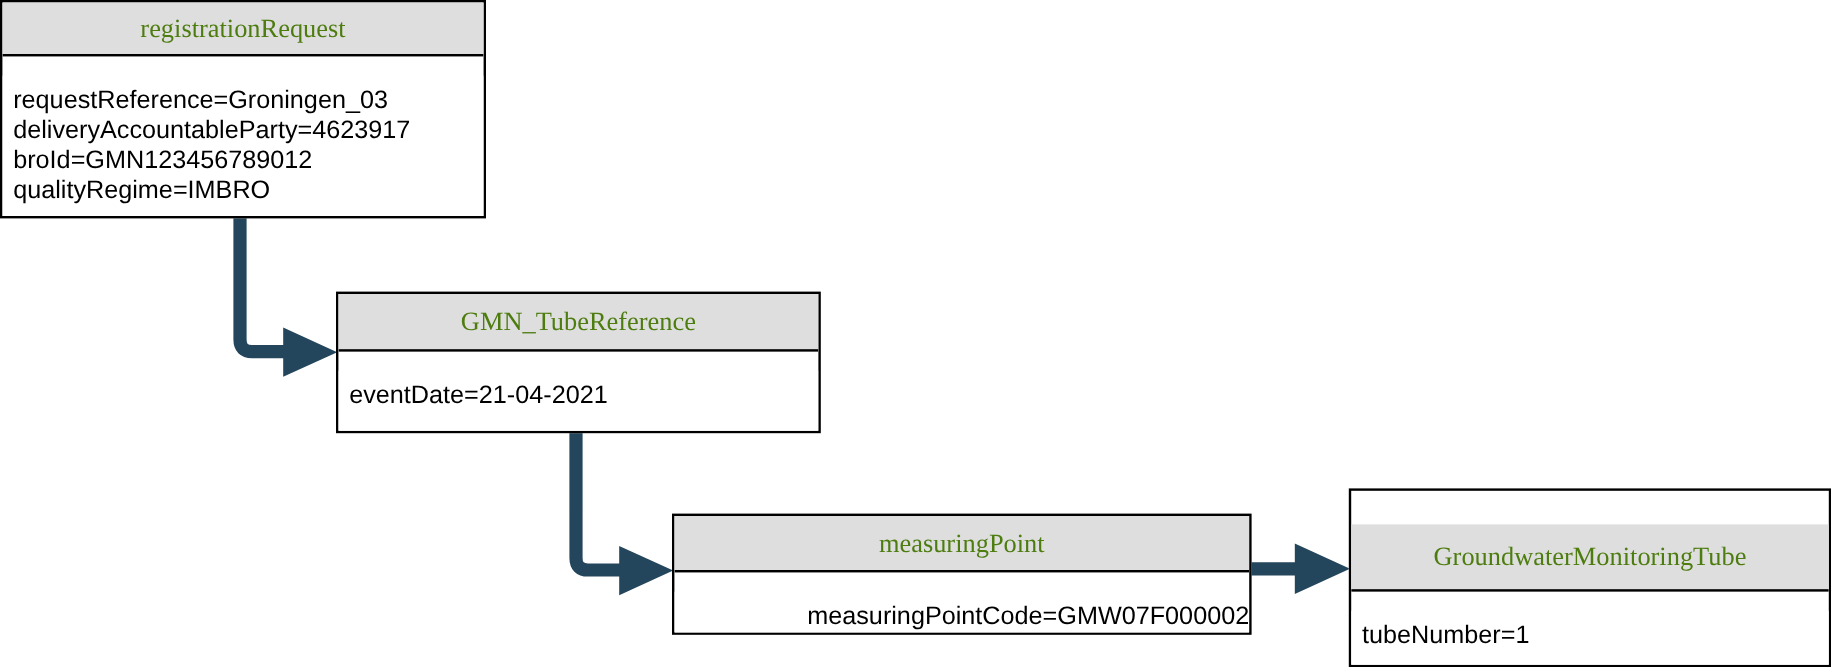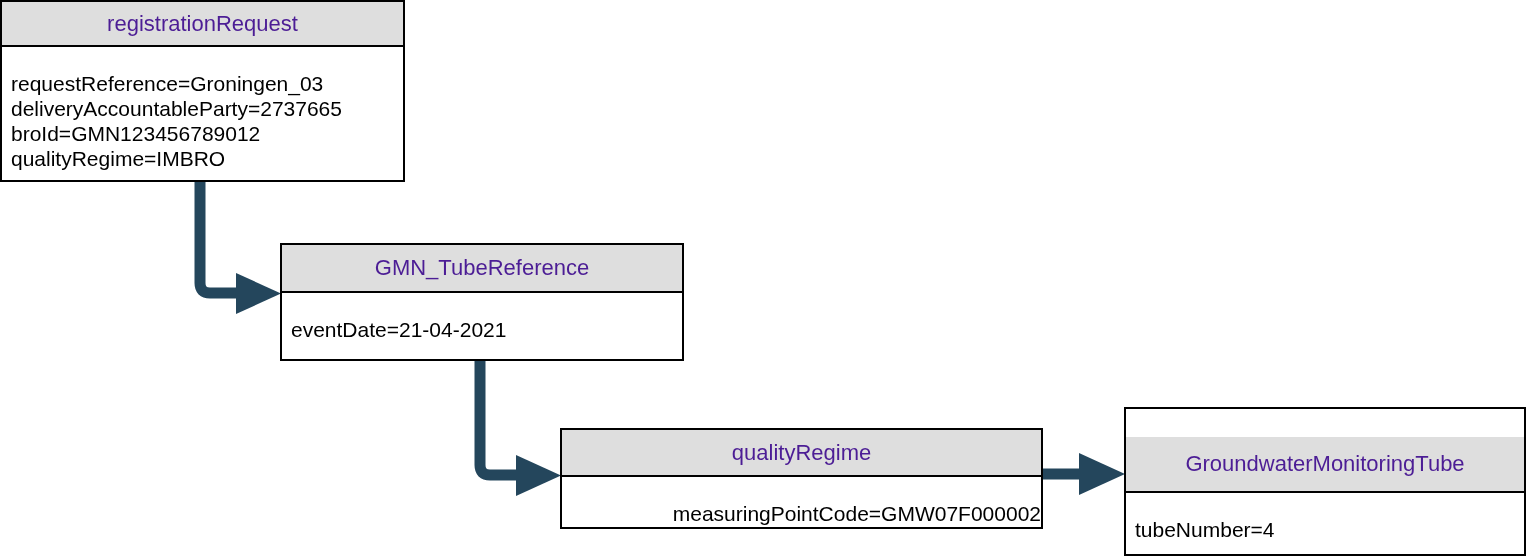--- a/index.html
+++ b/index.html
@@ -24,28 +24,29 @@
     position: absolute;
     box-sizing: border-box;
     border: 2px solid #000000;
     background: #ffffff;
     overflow: hidden;
   }
   .uml-header {
     box-sizing: border-box;
     background: #dedede;
     border-bottom: 2px solid #000000;
-    color: #4c1d95;
+    color: #4d7c0f;
     font-size: 22px;
     line-height: 1;
     text-align: center;
     white-space: nowrap;
     display: flex;
     align-items: center;
     justify-content: center;
+    font-family: Liberation Serif, serif;
   }
   .uml-body {
     box-sizing: border-box;
     padding: 8px 0 0 9px;
     background: #ffffff;
     overflow: hidden;
     margin-top: 16px;
   }
   .uml-attr {
     color: #000000;
@@ -83,40 +84,40 @@
     <g>
       <path d="M 1042,474 L 1086,474" fill="none" stroke="#24465c" stroke-width="11"></path>
       <polygon points="1079,453 1125,474 1079,495" fill="#24465c"></polygon>
     </g>
   </svg>
 
   <div class="uml-box" style="left:0px; top:0px; width:405px; height:182px;">
     <div class="uml-header" style="height:45px;">registrationRequest</div>
     <div class="uml-body" style="height:135px;">
       <div class="uml-attr">requestReference=Groningen_03</div>
-      <div class="uml-attr">deliveryAccountableParty=2737665</div>
+      <div class="uml-attr">deliveryAccountableParty=4623917</div>
       <div class="uml-attr">broId=GMN123456789012</div>
       <div class="uml-attr">qualityRegime=IMBRO</div>
     </div>
   </div>
 
   <div class="uml-box" style="left:280px; top:243px; width:404px; height:118px;">
     <div class="uml-header" style="height:48px;">GMN_TubeReference</div>
     <div class="uml-body" style="height:70px;">
       <div class="uml-attr">eventDate=21-04-2021</div>
     </div>
   </div>
 
   <div class="uml-box" style="left:560px; top:428px; width:483px; height:101px;">
-    <div class="uml-header" style="height:47px;">qualityRegime</div>
+    <div class="uml-header" style="height:47px;">measuringPoint</div>
     <div class="uml-body" style="height:54px;text-align:right;">
       <div class="uml-attr">measuringPointCode=GMW07F000002</div>
     </div>
   </div>
 
   <div class="uml-box" style="left:1124px; top:407px; width:402px; height:149px;">
     <div class="uml-header" style="height:56px;margin-top:28px;">GroundwaterMonitoringTube</div>
     <div class="uml-body" style="height:93px;">
-      <div class="uml-attr">tubeNumber=4</div>
+      <div class="uml-attr">tubeNumber=1</div>
     </div>
   </div>
 
 </div>
 
 </body></html>

